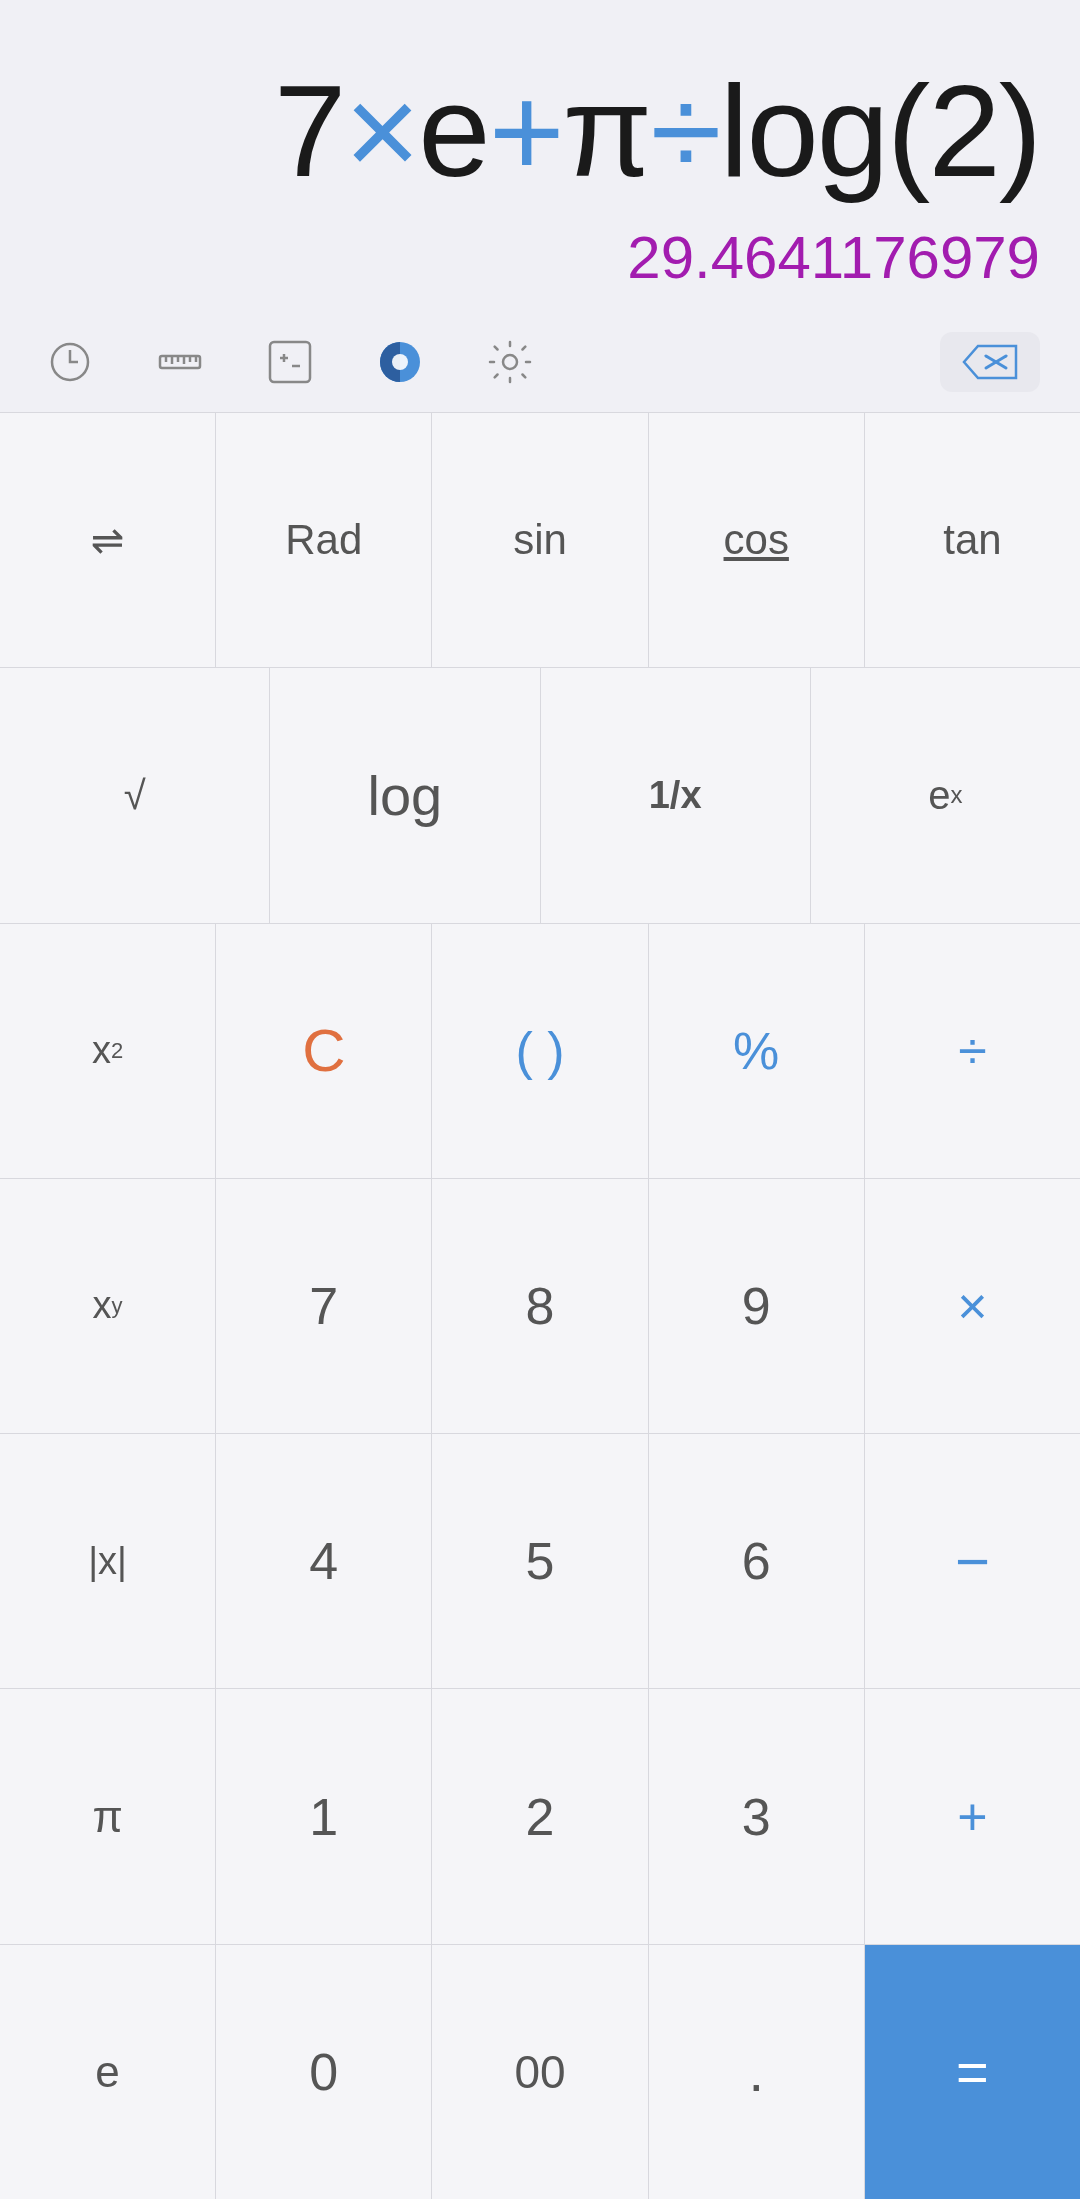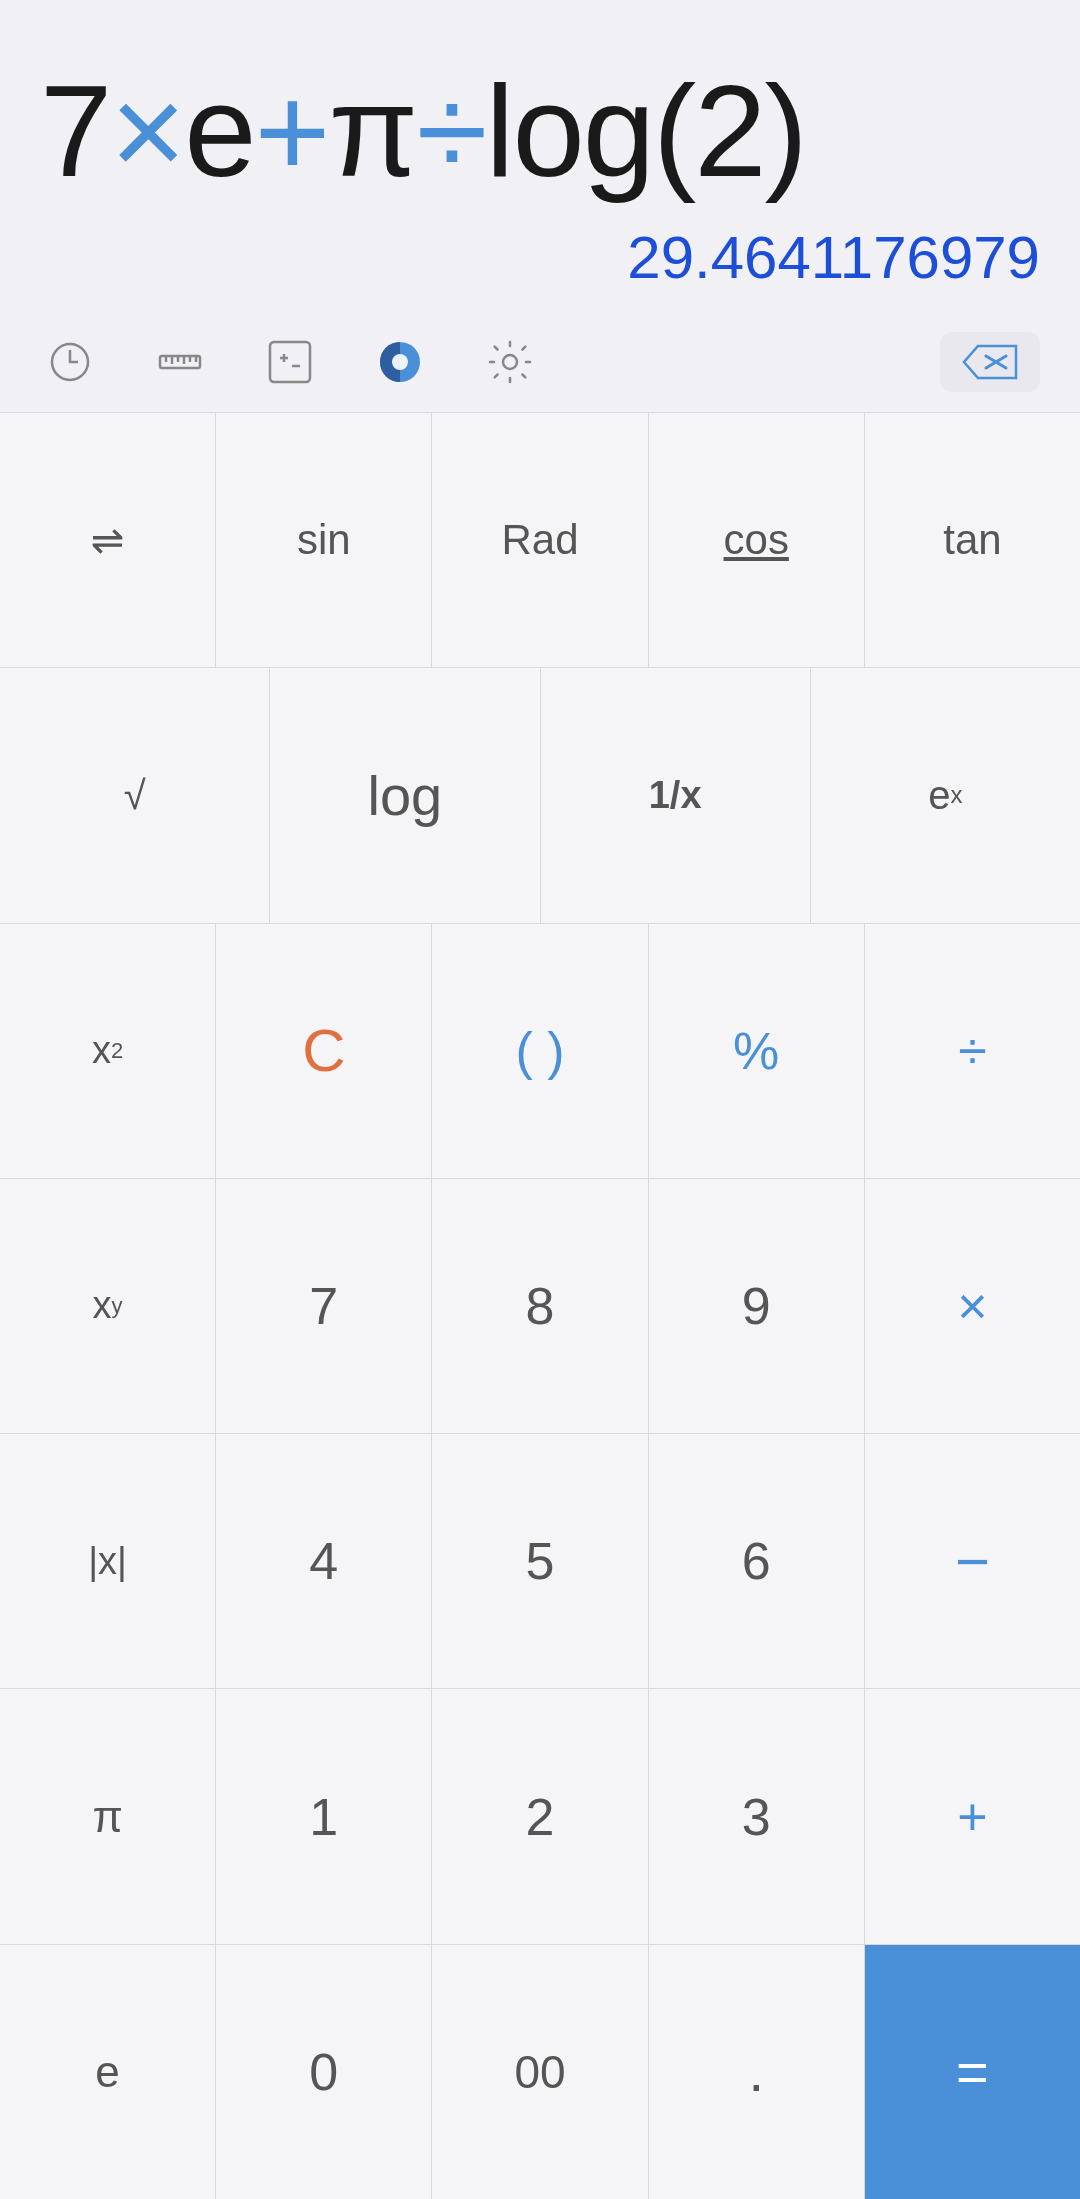--- a/index.html
+++ b/index.html
@@ -24,30 +24,31 @@
       flex-direction: column;
       align-items: flex-end;
     }
 
     .expression {
       font-size: 130px;
       font-weight: 300;
       color: #1a1a1a;
       letter-spacing: -2px;
       line-height: 1.1;
+      text-align: right;
       width: 100%;
     }
 
     .expression .blue {
       color: #4a90d9;
     }
 
     .result {
       font-size: 60px;
-      color: #1d4ed8;
+      color: #a21caf;
       font-weight: 300;
       margin-top: 20px;
       text-align: right;
     }
 
     .toolbar {
       display: flex;
       align-items: center;
       padding: 20px 40px;
       gap: 50px;
@@ -191,22 +192,22 @@
       <line x1="26" y1="14" x2="46" y2="26" stroke="#4a90d9" stroke-width="3" stroke-linecap="round"></line>
       <line x1="46" y1="14" x2="26" y2="26" stroke="#4a90d9" stroke-width="3" stroke-linecap="round"></line>
     </svg>
   </div>
 </div>
 
 <div class="keypad">
 
   <div class="key-row">
     <div class="key key-small">⇌</div>
+    <div class="key key-small" style="font-size:42px;">Rad</div>
     <div class="key key-small" style="font-size:42px;">sin</div>
-    <div class="key key-small" style="font-size:42px;">Rad</div>
     <div class="key key-small" style="font-size:42px;text-decoration:underline;">cos</div>
     <div class="key key-small" style="font-size:42px;">tan</div>
   </div>
 
   <div class="key-row">
     <div class="key key-small">√</div>
     <div class="key key-small" style="font-size:56px;">log</div>
     <div class="key key-small" style="font-size:38px;font-weight:bold;">1/x</div>
     <div class="key key-small" style="font-size:40px;">e<sup style="font-size:24px;">x</sup></div>
   </div>

